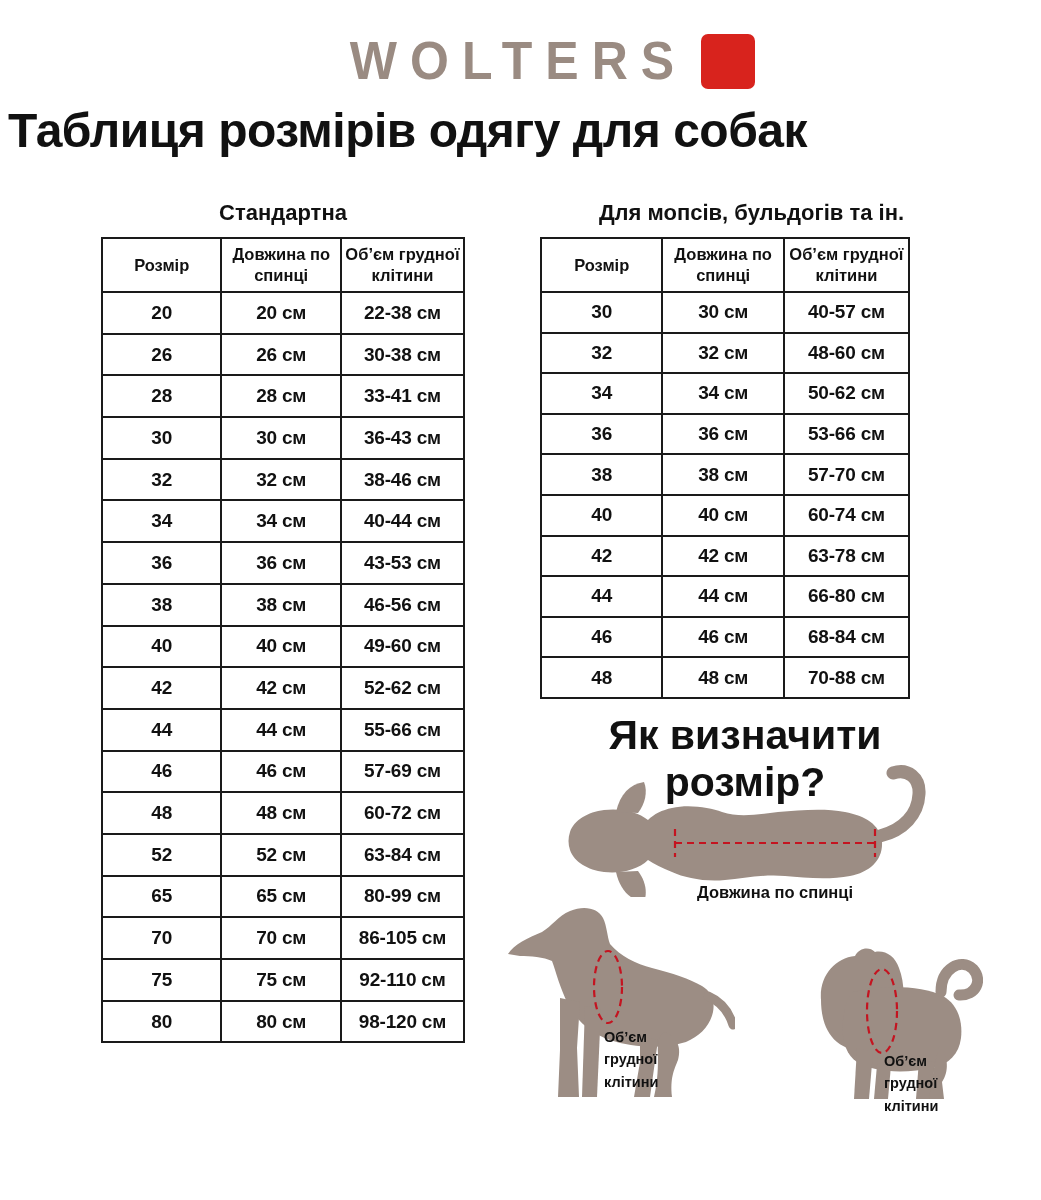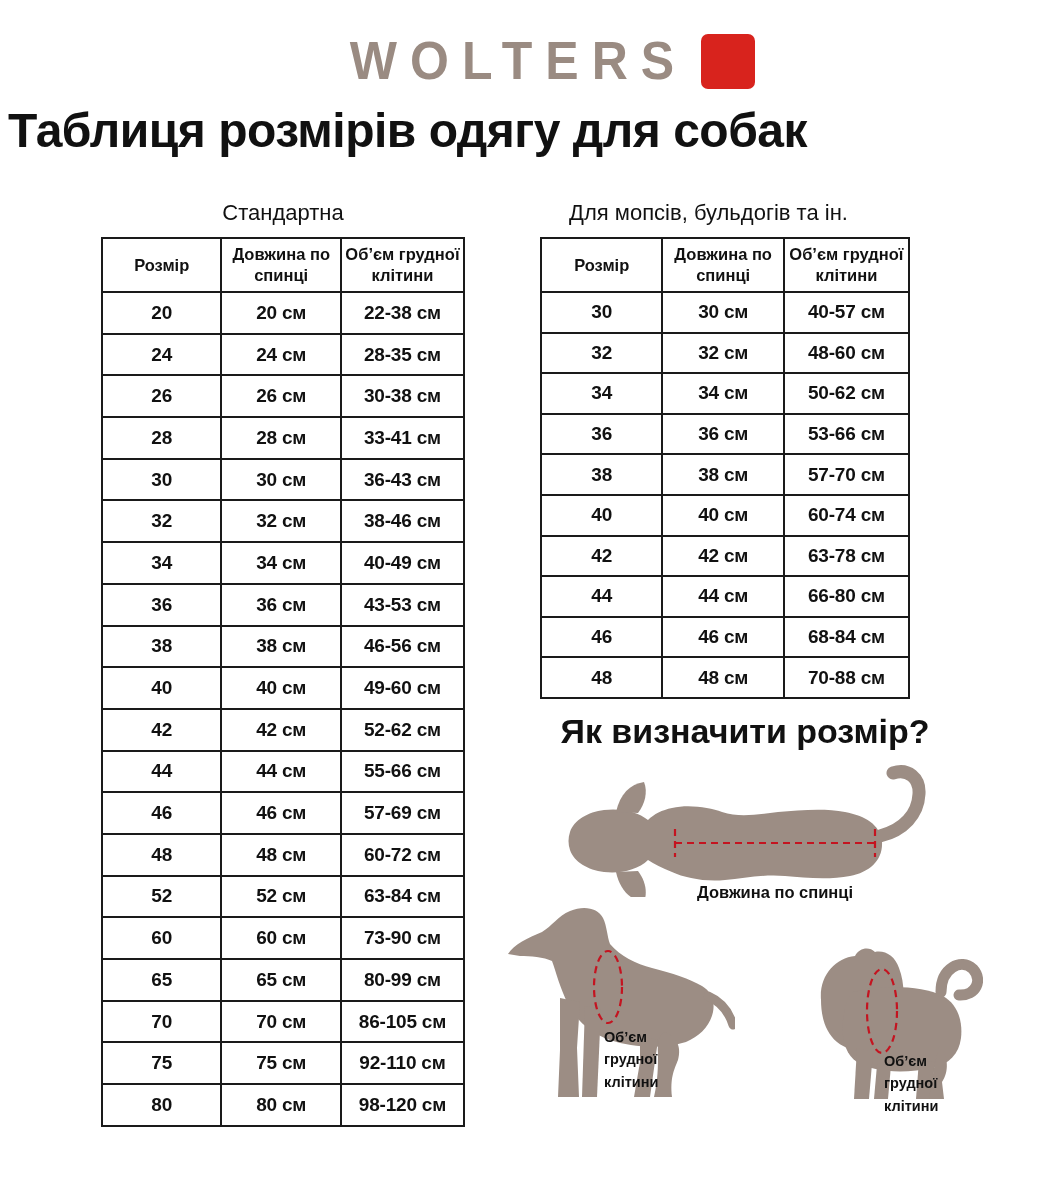--- a/index.html
+++ b/index.html
@@ -9,38 +9,38 @@
   }
   
   .logo-row{position:absolute;top:28px;left:0;width:100%;height:66px;
     display:flex;justify-content:center;align-items:center;padding-left:32px;}
   .logo-text{font-size:50px;font-weight:700;letter-spacing:13px;color:#9a8b82;line-height:1;
     transform:scaleY(1.08);}
   .logo-square{width:54px;height:55px;margin-left:14px;display:block;}
   .main-title{position:absolute;top:103px;left:8px;width:100%;text-align:left;
     font-size:48px;font-weight:700;letter-spacing:-0.5px;}
   
-  .caption{position:absolute;top:200px;font-size:22px;font-weight:400;text-align:center;}
+  .caption{position:absolute;top:200px;font-size:22px;font-weight:700;text-align:center;}
   .caption-standard{left:101px;width:364px;}
-  .caption-pugs{left:516px;width:385px;}
+  .caption-pugs{left:559px;width:385px;}
   
   table.sizes{position:absolute;border-collapse:collapse;table-layout:fixed;
     background:#ffffff;}
   table.sizes th,table.sizes td{border:2px solid #1a1a1a;text-align:center;vertical-align:middle;
     padding:0 2px;}
   table.sizes th{font-size:16.5px;font-weight:700;height:52px;line-height:1.25;}
   table.sizes td{font-size:19px;font-weight:700;letter-spacing:-0.2px;}
   .tbl-standard{top:237px;left:101px;width:364px;}
   .tbl-standard td{height:39.7px;}
   .tbl-pugs{top:237px;left:540px;width:370px;}
   .tbl-pugs td{height:38.6px;}
   col.c1{width:33%;} col.c2{width:33%;} col.c3{width:34%;}
   
   .guide-heading{position:absolute;top:712px;left:545px;width:400px;text-align:center;
-    font-size:34px;font-weight:700;}
+    font-size:41px;font-weight:700;}
   .dog-fill{fill:#9c8d84;}
   .dog-stroke{fill:none;stroke:#9c8d84;}
   .measure{fill:none;stroke:#c41420;stroke-width:2.2;stroke-dasharray:7 5;}
   .svg-top-dog{position:absolute;left:550px;top:752px;}
   .svg-big-dog{position:absolute;left:500px;top:898px;}
   .svg-pug-dog{position:absolute;left:793px;top:940px;}
   .back-length-label{position:absolute;top:883px;left:655px;width:240px;text-align:center;
     font-size:16.5px;font-weight:700;}
   .chest-label{position:absolute;width:70px;font-size:14.5px;font-weight:700;line-height:1.55;
     text-align:left;}
@@ -77,25 +77,20 @@
           <th>Об’єм грудної клітини</th>
         </tr>
     </thead>
     <tbody>
         <tr>
           <td>20</td>
           <td>20 см</td>
           <td>22-38 см</td>
         </tr>
         <tr>
-          <td>24</td>
-          <td>24 см</td>
-          <td>28-35 см</td>
-        </tr>
-        <tr>
           <td>26</td>
           <td>26 см</td>
           <td>30-38 см</td>
         </tr>
         <tr>
           <td>28</td>
           <td>28 см</td>
           <td>33-41 см</td>
         </tr>
         <tr>
@@ -104,21 +99,21 @@
           <td>36-43 см</td>
         </tr>
         <tr>
           <td>32</td>
           <td>32 см</td>
           <td>38-46 см</td>
         </tr>
         <tr>
           <td>34</td>
           <td>34 см</td>
-          <td>40-49 см</td>
+          <td>40-44 см</td>
         </tr>
         <tr>
           <td>36</td>
           <td>36 см</td>
           <td>43-53 см</td>
         </tr>
         <tr>
           <td>38</td>
           <td>38 см</td>
           <td>46-56 см</td>
@@ -145,25 +140,20 @@
         </tr>
         <tr>
           <td>48</td>
           <td>48 см</td>
           <td>60-72 см</td>
         </tr>
         <tr>
           <td>52</td>
           <td>52 см</td>
           <td>63-84 см</td>
-        </tr>
-        <tr>
-          <td>60</td>
-          <td>60 см</td>
-          <td>73-90 см</td>
         </tr>
         <tr>
           <td>65</td>
           <td>65 см</td>
           <td>80-99 см</td>
         </tr>
         <tr>
           <td>70</td>
           <td>70 см</td>
           <td>86-105 см</td>

